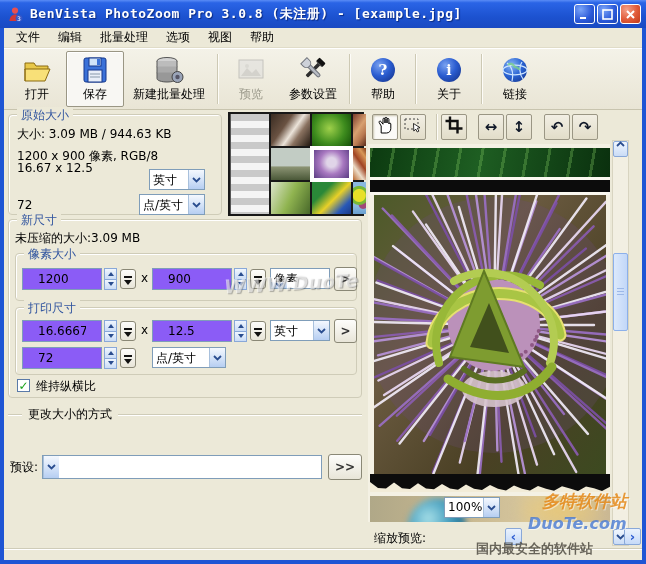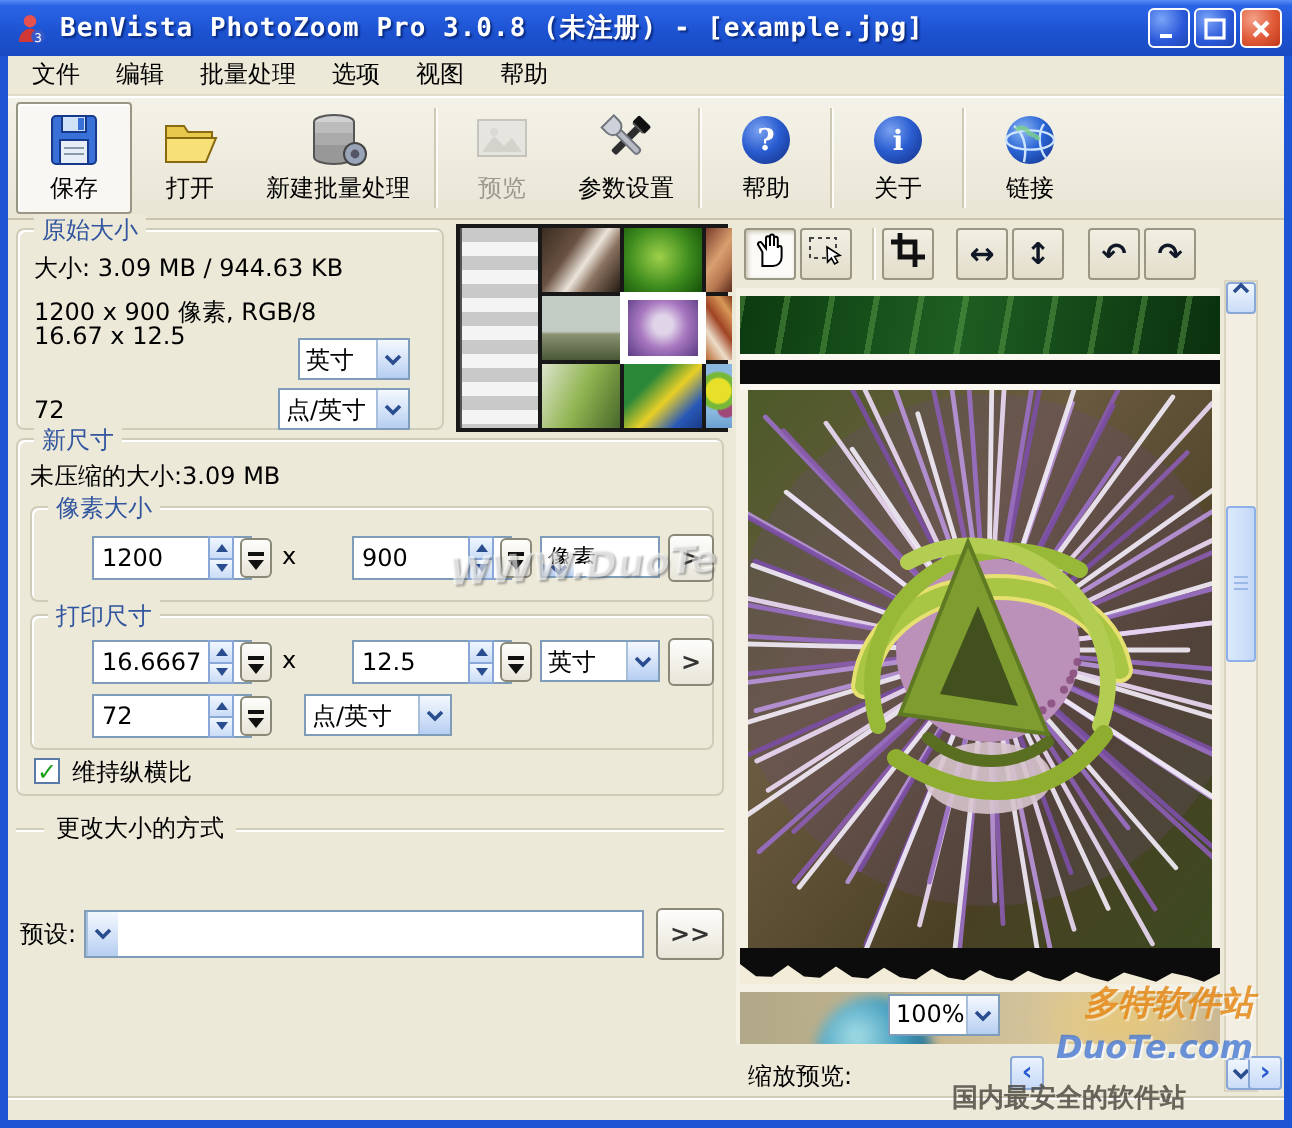--- a/index.html
+++ b/index.html
@@ -27,21 +27,21 @@
     min-width:58px;height:56px;padding:2px 8px;border:1px solid transparent;border-radius:2px;}
   .tbtn .ticon{height:30px;display:flex;align-items:center;justify-content:center;}
   .tbtn.active{background:#f8f7f3;border:1px solid #9a9684;box-shadow:inset 1px 1px 0 #fff;}
   .tbtn.disabled{color:#9c9a8c;}
   .tbtn.disabled .ticon{filter:grayscale(1) opacity(.5);}
   .tsep{width:2px;height:50px;border-left:1px solid #cdc9b4;border-right:1px solid #fdfcf8;margin:0 3px;}
   
   .gbox{position:absolute;border:1px solid #cfccb8;border-radius:4px;box-shadow:inset 1px 1px 0 #fff;}
   .glabel{position:absolute;top:-8px;left:8px;background:#ece9d8;padding:0 4px;color:#31559f;}
   .txt{position:absolute;white-space:nowrap;}
-  .fld{position:absolute;height:22px;border:1px solid #7f9db9;background:#ffffff;padding:1px 4px;font:12px "DejaVu Sans",sans-serif;margin-left:24px;}
+  .fld{position:absolute;height:22px;border:1px solid #7f9db9;background:#8b5cf6;padding:1px 15px;font:12px "DejaVu Sans",sans-serif;}
   .combo{position:absolute;height:21px;border:1px solid #7f9db9;background:#fff;display:flex;align-items:stretch;}
   .combo .cval{flex:1;padding:2px 3px;overflow:hidden;white-space:nowrap;}
   .cbtn{width:16px;display:flex;align-items:center;justify-content:center;border-left:1px solid #a8c0dc;
     background:linear-gradient(180deg,#f4f8fe,#d6e4f8 50%,#b6cef2);}
   .spin{position:absolute;width:13px;height:22px;display:flex;flex-direction:column;}
   .spin i{flex:1;border:1px solid #89a8d8;background:linear-gradient(180deg,#f0f6fe,#cadcf6);display:flex;align-items:center;justify-content:center;}
   .spin i:first-child{border-bottom-width:0;}
   .spin i::before{content:"";border-left:3px solid transparent;border-right:3px solid transparent;}
   .spin .su::before{border-bottom:4px solid #2a4d8f;}
   .spin .sd::before{border-top:4px solid #2a4d8f;}
@@ -154,42 +154,42 @@
   <div class="client">
     <div class="menubar" id="menubar">
         <span class="mitem">文件</span>
         <span class="mitem">编辑</span>
         <span class="mitem">批量处理</span>
         <span class="mitem">选项</span>
         <span class="mitem">视图</span>
         <span class="mitem">帮助</span>
       </div>
     <div class="toolbar" id="toolbar">
+        <div class="tbtn">
+          <span class="ticon">
+            <svg width="34" height="30" viewBox="0 0 34 30">
+              <path d="M5 8h9l2 3h12v4H5z" fill="#e8c84a" stroke="#8a6a10"></path>
+              <path d="M5 14h25l-5 12H5z" fill="#f8e078" stroke="#8a6a10"></path>
+              <path d="M5 14v12" stroke="#8a6a10"></path>
+            </svg>
+          </span>
+          <span>打开</span>
+        </div>
         <div class="tbtn active">
           <span class="ticon">
             <svg width="34" height="30" viewBox="0 0 34 30">
               <rect x="6" y="3" width="22" height="24" rx="2" fill="#3a71d8" stroke="#16398c"></rect>
               <rect x="11" y="3" width="12" height="8" fill="#cfe2f8" stroke="#16398c"></rect>
               <rect x="19" y="4" width="3" height="6" fill="#3a71d8"></rect>
               <rect x="10" y="15" width="14" height="12" fill="#e8eef8" stroke="#16398c"></rect>
               <line x1="12" y1="19" x2="22" y2="19" stroke="#8899aa"></line>
               <line x1="12" y1="22" x2="22" y2="22" stroke="#8899aa"></line>
             </svg>
           </span>
           <span>保存</span>
-        </div>
-        <div class="tbtn">
-          <span class="ticon">
-            <svg width="34" height="30" viewBox="0 0 34 30">
-              <path d="M5 8h9l2 3h12v4H5z" fill="#e8c84a" stroke="#8a6a10"></path>
-              <path d="M5 14h25l-5 12H5z" fill="#f8e078" stroke="#8a6a10"></path>
-              <path d="M5 14v12" stroke="#8a6a10"></path>
-            </svg>
-          </span>
-          <span>打开</span>
         </div>
         <div class="tbtn">
           <span class="ticon">
             <svg width="34" height="30" viewBox="0 0 34 30">
               <g stroke="#555">
                 <ellipse cx="15" cy="6" rx="10" ry="3.5" fill="#d2d2d2"></ellipse>
                 <path d="M5 6v5.5c0 2 4.5 3.5 10 3.5s10-1.5 10-3.5V6" fill="#bcbcbc"></path>
                 <path d="M5 11.5v6c0 2 4.5 3.5 10 3.5s10-1.5 10-3.5v-6" fill="#aaaaaa"></path>
                 <path d="M5 17.5v6c0 2 4.5 3.5 10 3.5s10-1.5 10-3.5v-6" fill="#989898"></path>
               </g>

